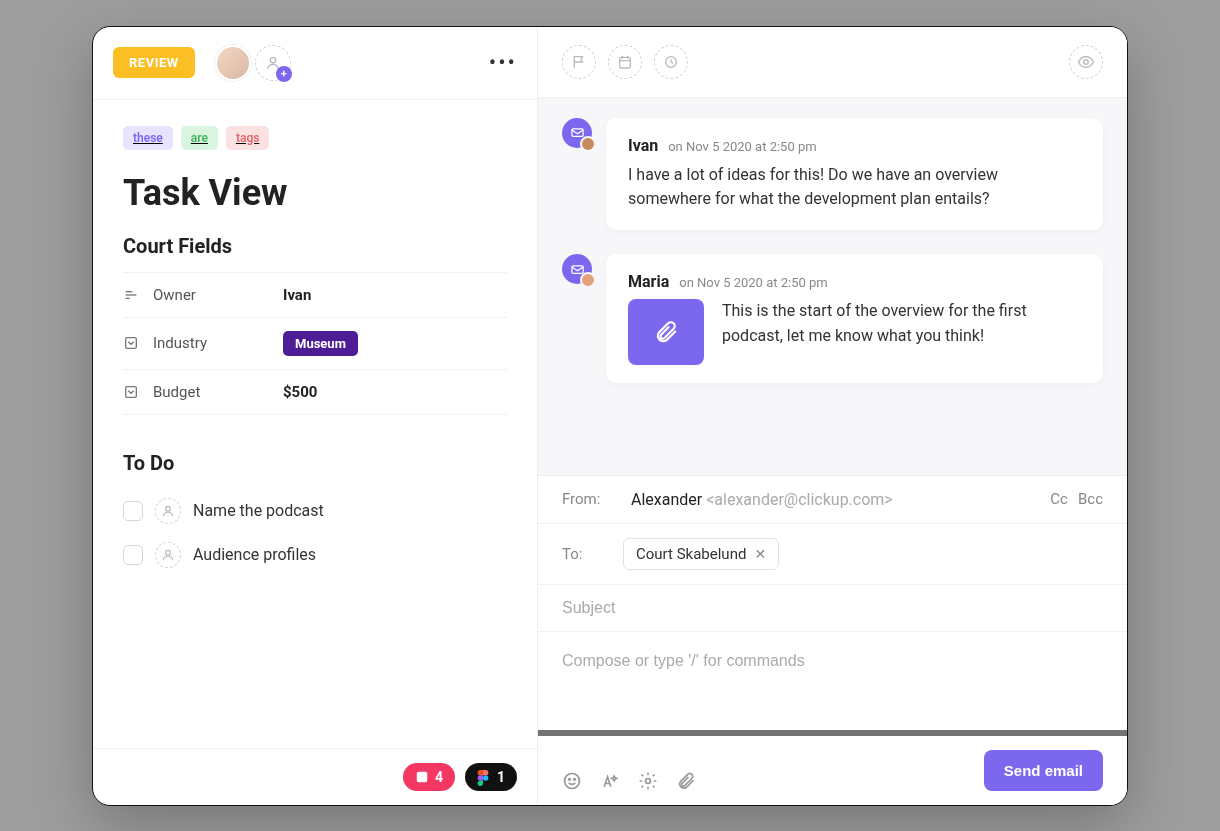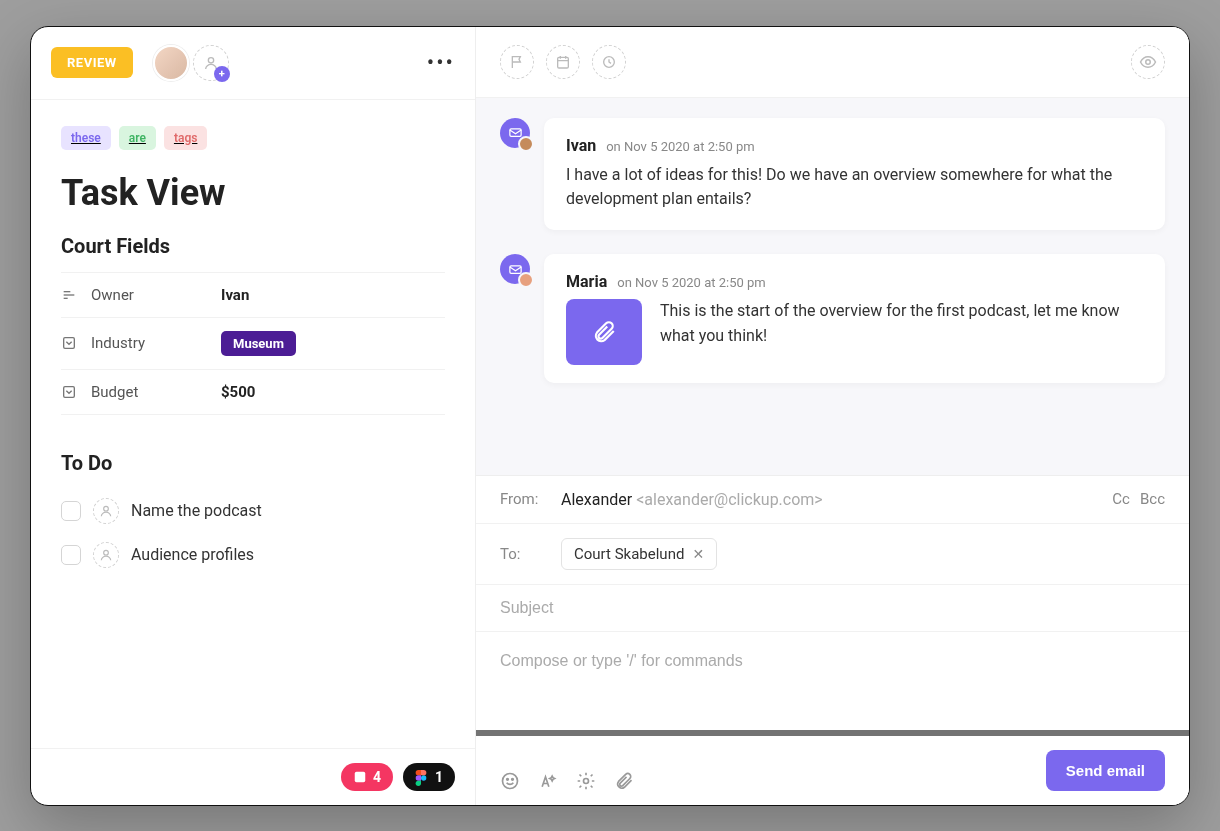--- a/index.html
+++ b/index.html
@@ -3,21 +3,21 @@
 <meta charset="utf-8">
 <style>
 * { box-sizing: border-box; margin: 0; padding: 0; }
 body {
   font-family: -apple-system, BlinkMacSystemFont, "Segoe UI", Roboto, Helvetica, Arial, sans-serif;
   background: #9e9e9e;
   display:flex; align-items:center; justify-content:center;
   height:831px; width:1220px;
 }
 .window {
-  width:1160px; height:780px; background:#fff; border-radius:18px;
+  width:1036px; height:780px; background:#fff; border-radius:18px;
   box-shadow: 0 20px 60px rgba(0,0,0,.25);
   display:flex; overflow:hidden; border:1px solid #111;
 }
 .left { width:445px; display:flex; flex-direction:column; border-right:1px solid #eee; }
 .right { flex:1; display:flex; flex-direction:column; background:#fff; }
 
 .top-left { display:flex; align-items:center; padding:18px 20px; border-bottom:1px solid #f1f1f1; }
 .status-chip { background:#fbbf24; color:#fff; font-weight:700; font-size:13px; letter-spacing:.5px; padding:8px 16px; border-radius:6px; }
 .assignees { display:flex; align-items:center; margin-left:20px; gap:4px; }
 .avatar { width:36px; height:36px; border-radius:50%; background:linear-gradient(135deg,#f3d6c4,#d9b8a3); border:2px solid #fff; box-shadow:0 0 0 1px #eee; }
@@ -65,21 +65,21 @@
 .msg-card { background:#fff; border-radius:10px; padding:18px 22px; flex:1; box-shadow:0 2px 6px rgba(0,0,0,.04); }
 .msg-head { display:flex; align-items:baseline; gap:10px; margin-bottom:8px; }
 .msg-author { font-weight:700; font-size:16px; color:#222; }
 .msg-time { font-size:13px; color:#888; }
 .msg-body { font-size:16px; color:#333; line-height:1.55; display:flex; gap:18px; align-items:flex-start;}
 .attach-box { width:76px; height:66px; background:#7b68ee; border-radius:8px; display:flex; align-items:center; justify-content:center; flex-shrink:0; }
 
 .composer { border-top:1px solid #eee; display:flex; flex-direction:column; }
 .comp-row { display:flex; align-items:center; padding:14px 24px; gap:11px; border-bottom:1px solid #f1f1f1; }
 .comp-label { font-size:15px; color:#888; width:50px; }
-.from-name { font-size:16px; color:#222; }
+.from-name { font-size:16px; color:#222;margin-left:8px; }
 .from-email { color:#aaa; }
 .ccbcc { margin-left:auto; display:flex; gap:10px; color:#888; font-size:15px; }
 .recipient-chip { border:1px solid #e3e3e3; border-radius:6px; padding:6px 12px; display:inline-flex; align-items:center; gap:8px; font-size:15px; color:#333;}
 .recipient-chip .x { color:#888; font-size:14px;}
 .subject-input, .body-input { border:none; outline:none; font-size:16px; flex:1; color:#333; }
 .body-row { padding:20px 24px 60px; border-bottom:6px solid #737373; display:flex;}
 .body-input::placeholder, .subject-input::placeholder { color:#aaa; }
 .composer-footer { display:flex; align-items:flex-end; padding:14px 24px; gap:18px; }
 .tool-icon { color:#999; width:20px; height:20px; }
 .send-btn { margin-left:auto; background:#7b68ee; color:#fff; font-weight:700; font-size:15px; padding:12px 20px; border:none; border-radius:8px; cursor:pointer; }

